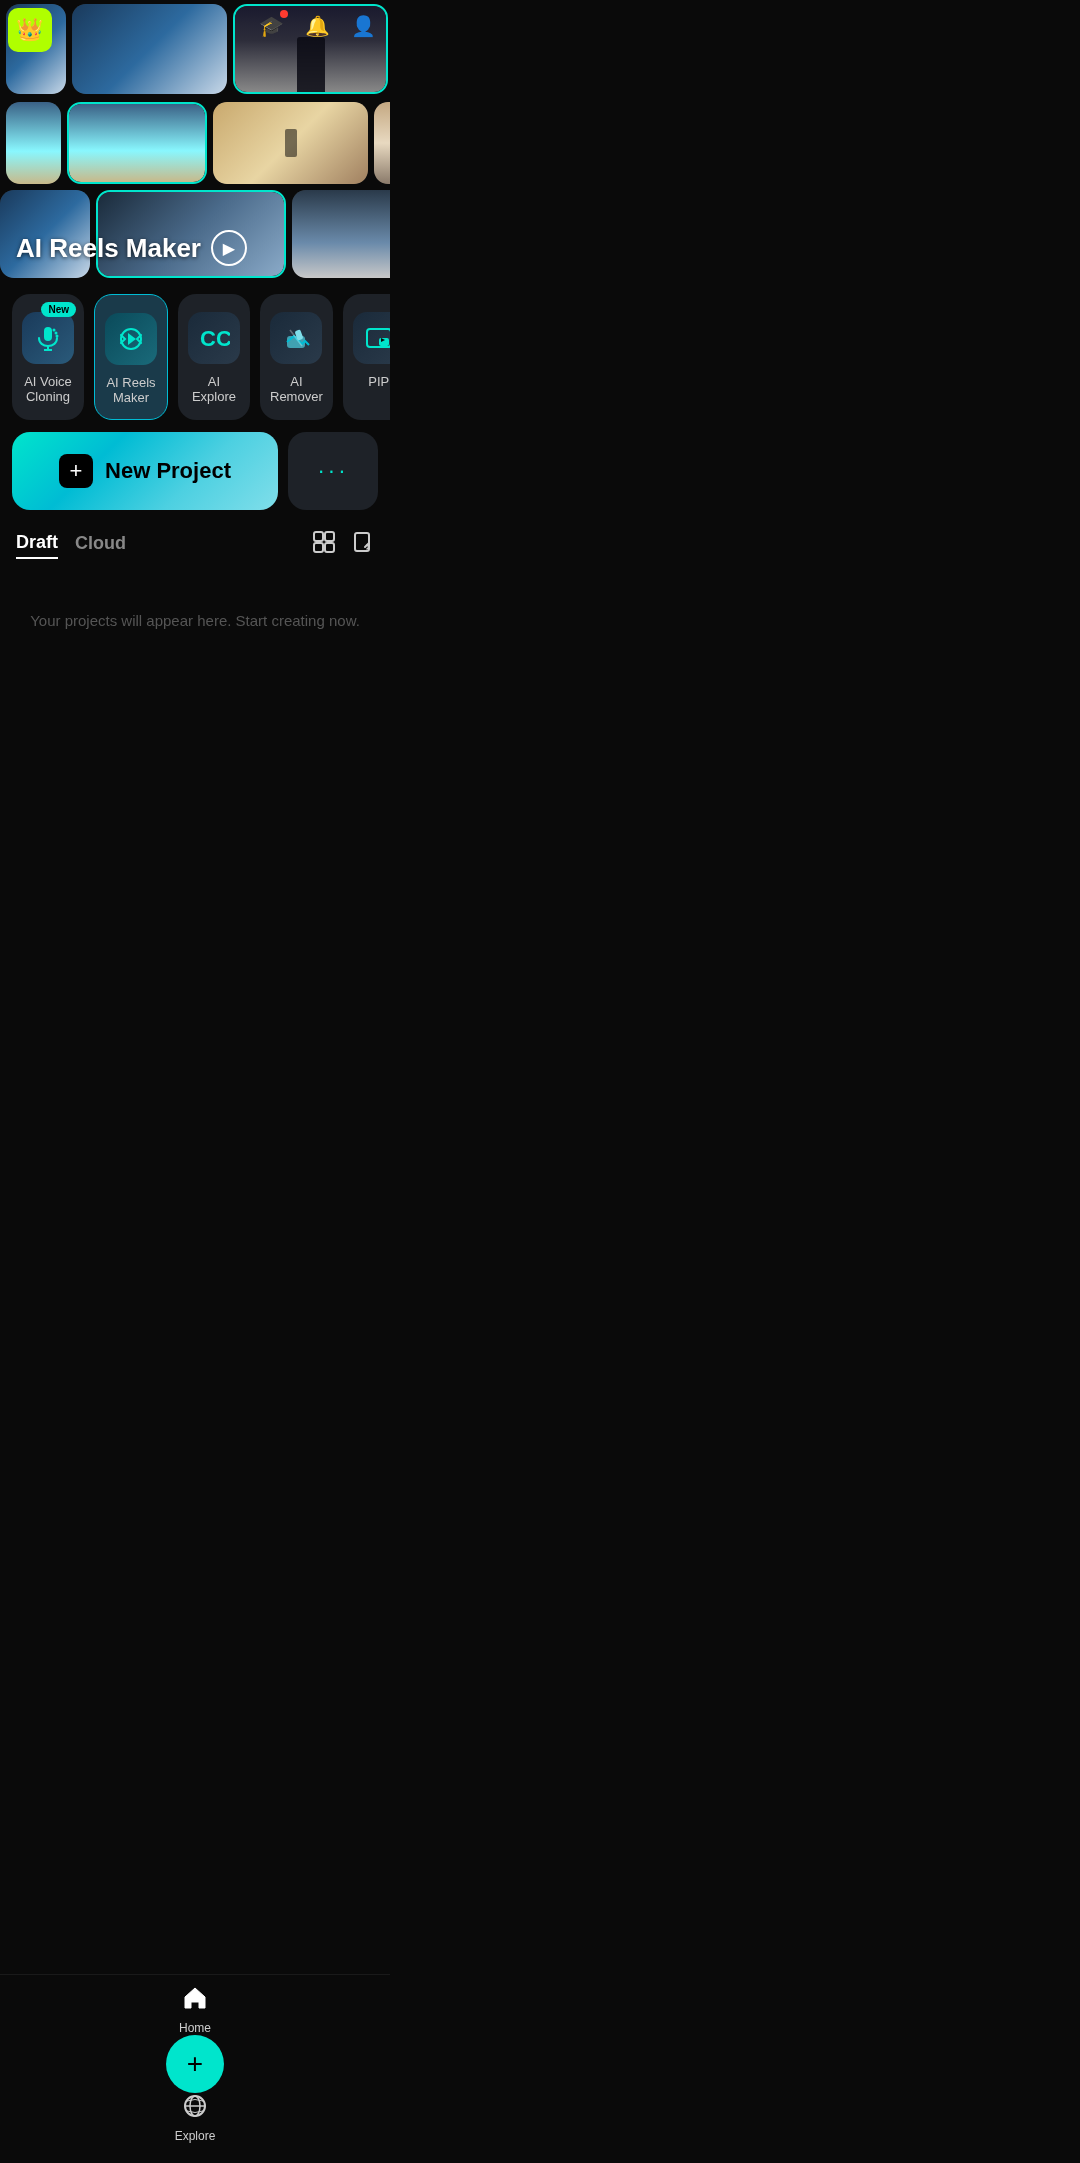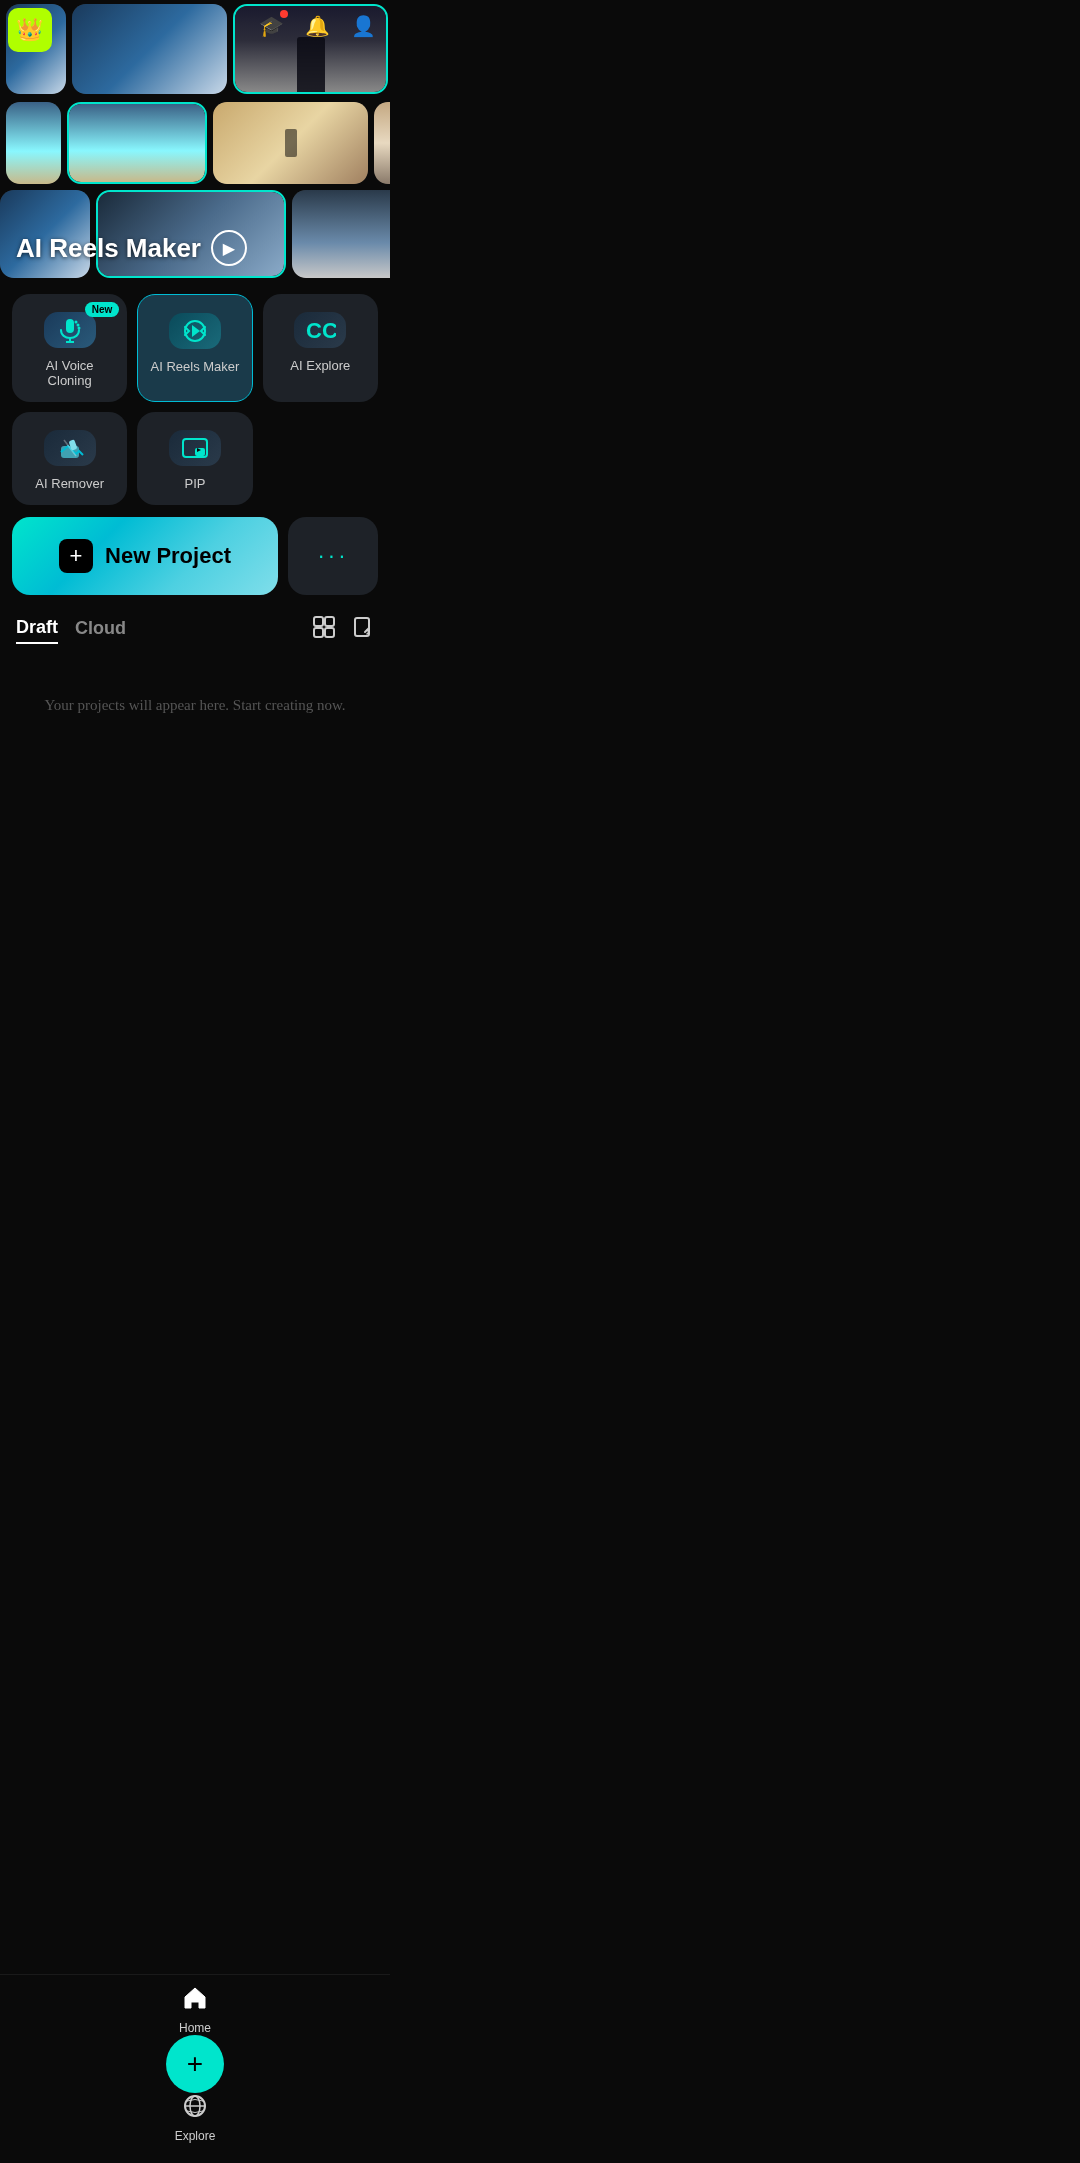--- a/index.html
+++ b/index.html
@@ -151,21 +151,21 @@
     .fill-harbor { background: linear-gradient(135deg, #1a2a3a 0%, #4a6a8a 50%, #8aaac8 100%); }
     .fill-pier { background: linear-gradient(180deg, #2a3a4a 0%, #6a8aaa 60%, #c8c8c8 100%); }
 
     
     .tools-section {
       padding: 16px 12px 12px;
     }
 
     .tools-grid {
       display: grid;
-      grid-template-columns: 1fr 1fr 1fr;
+      grid-template-columns: 1fr 1fr 1fr 1fr 1fr;
       gap: 10px;
     }
 
     .tool-card {
       background: #1e2228;
       border-radius: 18px;
       padding: 18px 10px 14px;
       display: flex;
       flex-direction: column;
       align-items: center;
@@ -174,21 +174,21 @@
       position: relative;
     }
 
     .tool-card.active {
       background: #1a3a4a;
       border: 1.5px solid #00bcd4;
     }
 
     .tool-icon {
       width: 52px;
-      height: 36px;
+      height: 52px;
       border-radius: 14px;
       display: flex;
       align-items: center;
       justify-content: center;
       font-size: 26px;
     }
 
     .icon-voice { background: linear-gradient(135deg, #1a3a5a, #2a5a7a); color: #00e5cc; }
     .icon-t2v { background: linear-gradient(135deg, #1a2a3a, #2a3a4a); color: #00e5cc; }
     .icon-reels { background: linear-gradient(135deg, #0a4a5a, #1a6a7a); color: #00e5cc; }
@@ -306,21 +306,20 @@
       font-size: 22px;
       cursor: pointer;
     }
 
     
     .empty-state {
       text-align: center;
       color: #555;
       font-size: 15px;
       padding: 40px 20px;
-      font-family: Liberation Serif, serif;
     }
 
     
     .bottom-nav {
       position: fixed;
       bottom: 0;
       left: 0;
       width: 390px;
       background: #0a0a0a;
       display: flex;

